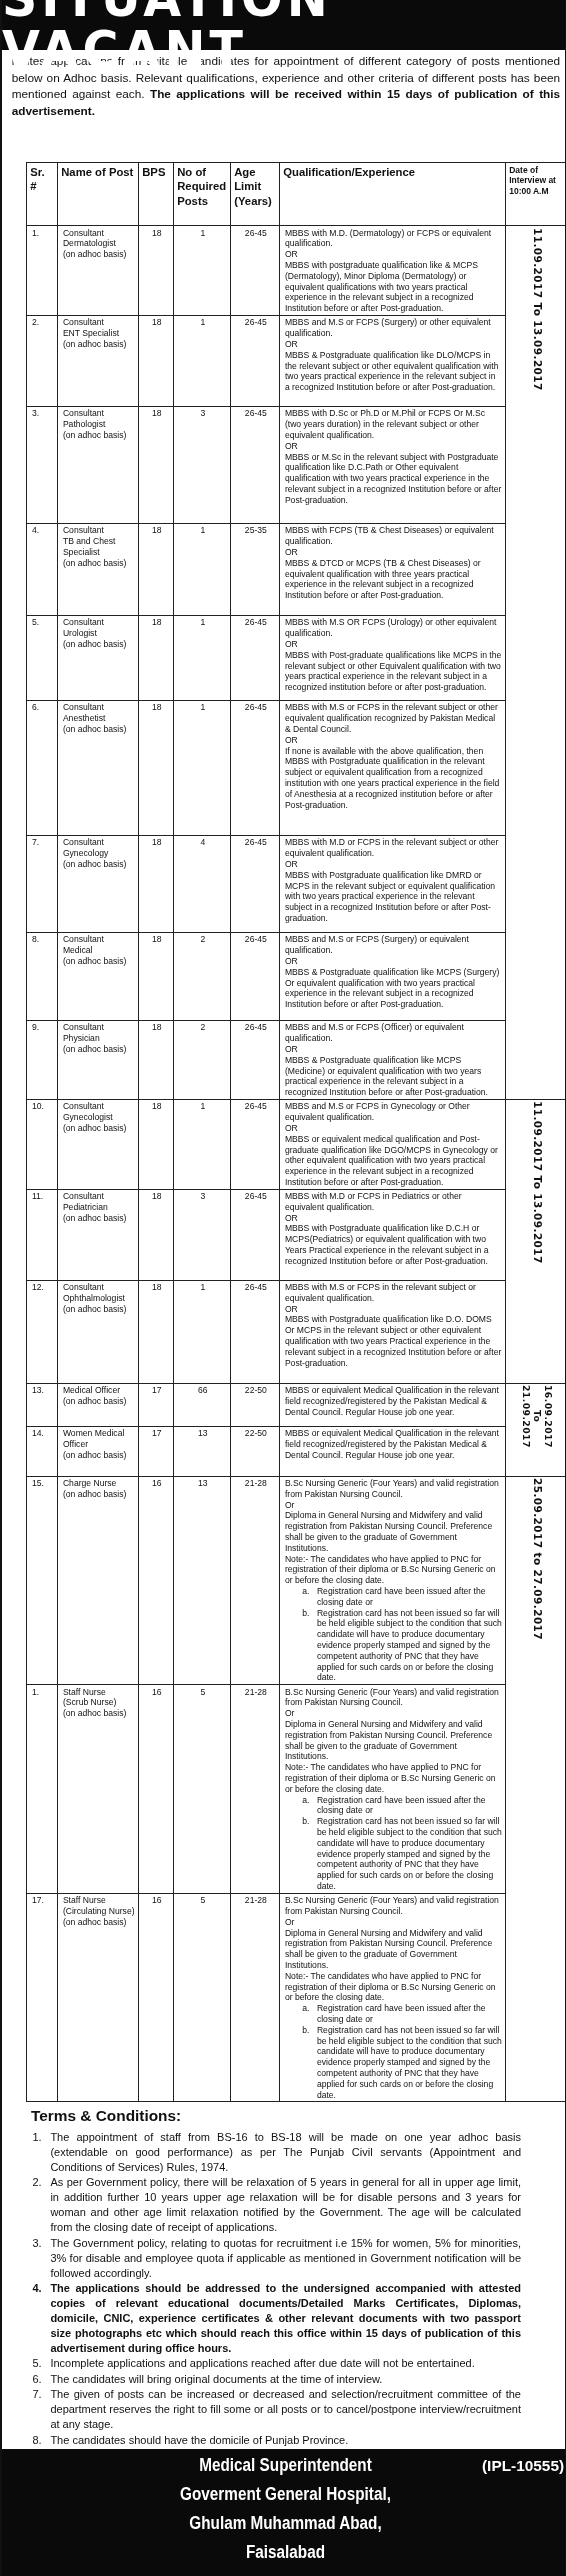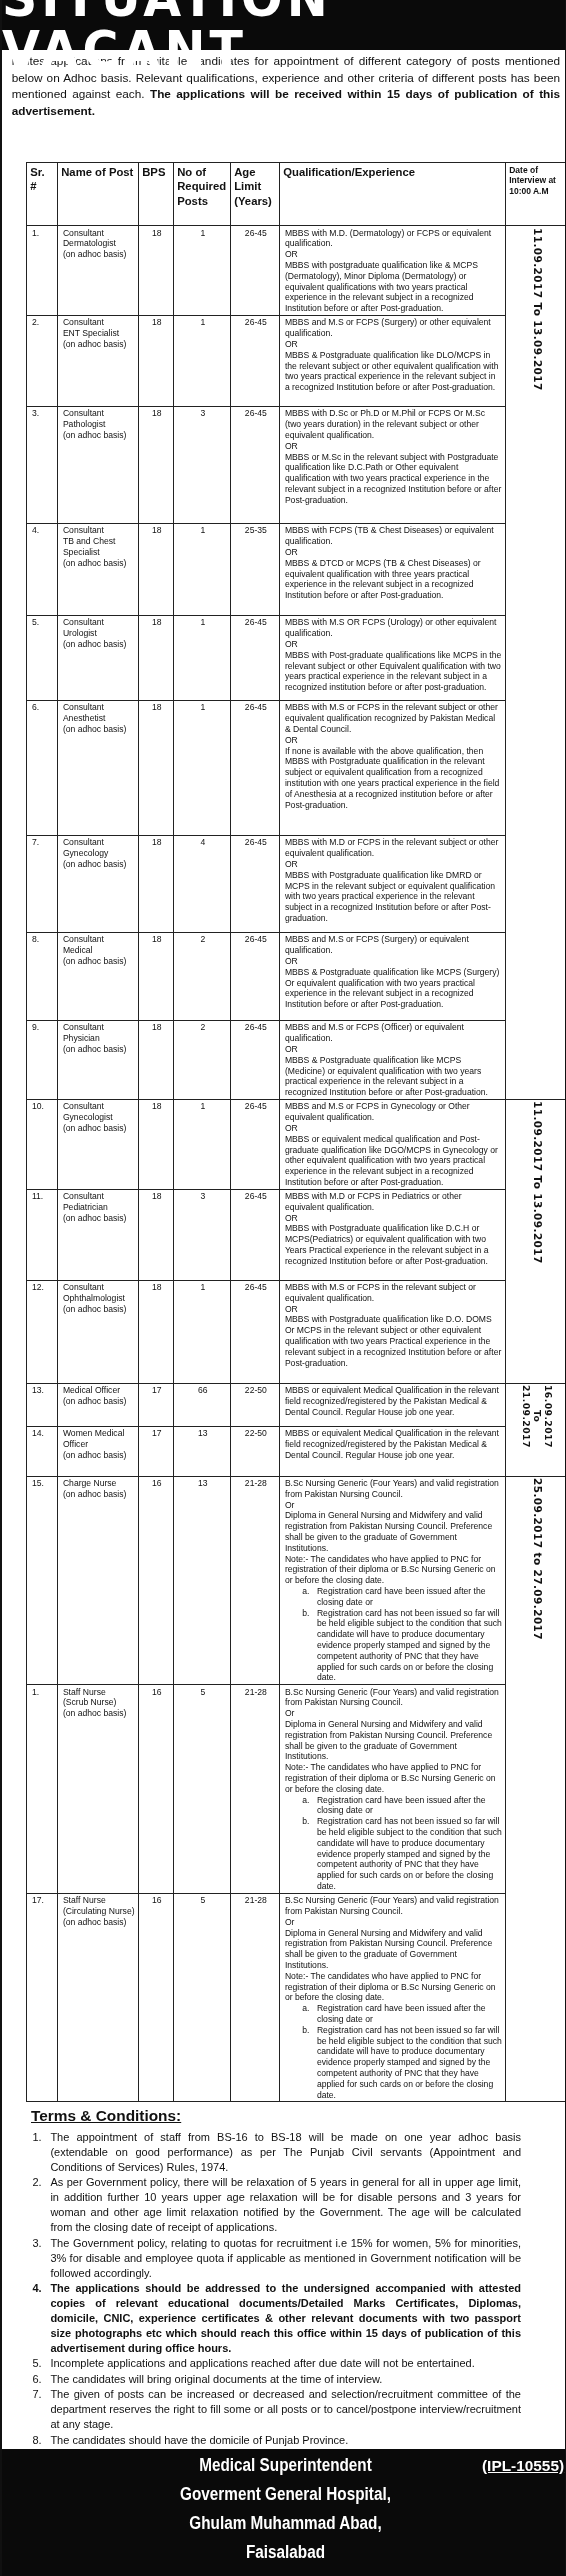--- a/index.html
+++ b/index.html
@@ -19,27 +19,27 @@
   td.num { text-align: center; }
   td.post { font-size: 9px; }
   td.qual .or { display: block; }
   td.qual ol { list-style: none; padding-left: 32px; }
   td.qual ol li { display: flex; }
   td.qual ol li .lbl { width: 14.6px; flex-shrink: 0; margin-left: -14.6px; }
   td.datecell { vertical-align: middle; text-align: center; padding: 0; position: relative; }
   .vdate { writing-mode: vertical-rl; font-family: "DejaVu Sans", sans-serif; font-weight: bold; font-size: 10.5px; letter-spacing: 0.4px; margin: 0 auto; white-space: nowrap; }
   .vdate.small { font-size: 9.3px; line-height: 11.3px; text-align: center; }
   .terms { padding: 0 0 0 29px; height: 429px; font-family: "Liberation Sans", sans-serif; }
-  .terms h2 { font-size: 15.4px; font-weight: bold; text-decoration: underline; margin: 4.9px 0 4.9px 0; }
+  .terms h2 { font-size: 15.4px; font-weight: bold; margin: 4.9px 0 4.9px 0; }
   .terms ol { list-style: none; padding-left: 19.4px; margin-right: 44px; }
   .terms li { display: flex; font-size: 11px; line-height: 15px; text-align: justify; margin-bottom: 0.4px; }
   .terms li .n { width: 18px; flex-shrink: 0; margin-left: -18px; }
   .terms li.bold { font-weight: bold; }
   .footer { position: absolute; top: 2449px; left: 0; width: 567px; height: 127px; background: #0a0a0a; color: #fff; text-align: center; font-family: "Liberation Sans", sans-serif; font-weight: bold; font-size: 18px; line-height: 29px; padding-top: 1.6px; }
-  .footer .ref { position: absolute; right: 4.9px; top: 1.6px; font-size: 15.4px; text-decoration: underline; }
+  .footer .ref { position: absolute; right: 4.9px; top: 1.6px; font-size: 15.4px; }
   .footer .line { display: block; transform: scaleX(0.85); }
 </style>
 </head>
 <body>
 
 <div class="page">
 
   <div class="banner">
     <h1>SITUATION VACANT</h1>
   </div>

